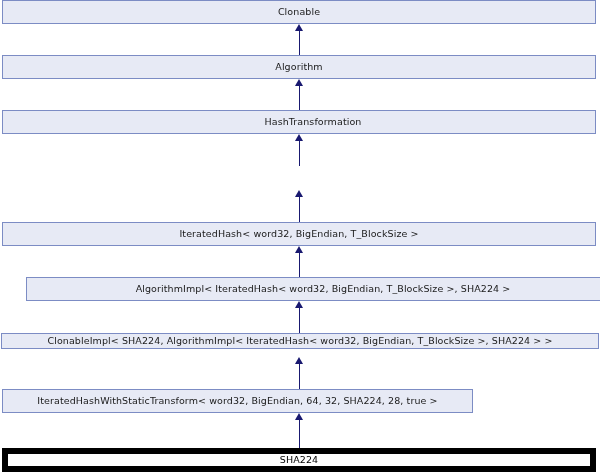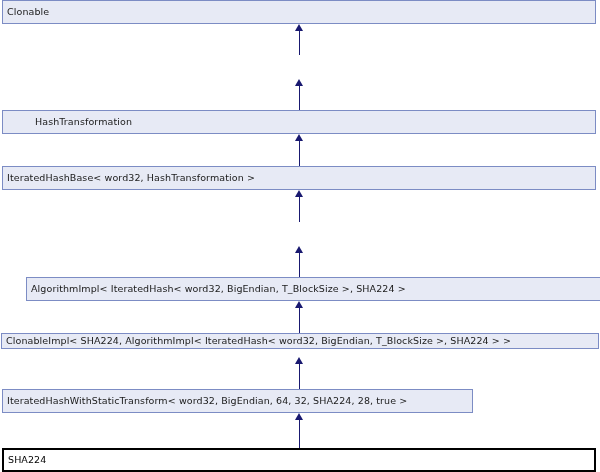--- a/index.html
+++ b/index.html
@@ -19,34 +19,35 @@
     overflow: hidden;
   }
   .node {
     position: absolute;
     box-sizing: border-box;
     height: 24px;
     background: #e7eaf5;
     border: 1px solid #7c8cc4;
     display: flex;
     align-items: center;
+    justify-content: center;
     white-space: nowrap;
     overflow: hidden;
   }
   .node .node-label {
     font-family: "DejaVu Sans", "Liberation Sans", sans-serif;
     font-size: 9.5px;
     line-height: 1;
     color: #1a1a1a;
     letter-spacing: 0.1px;
     padding: 0 4px;
   }
   .node.leaf {
     background: #ffffff;
-    border: 2px solid #15803d;
+    border: 6px solid #15803d;
   }
   .node.leaf .node-label {
     color: #000000;
   }
   
   .edge {
     position: absolute;
     width: 9px;
   }
   .edge .stem {
@@ -100,25 +101,28 @@
       <div class="head" style="border-bottom-color: rgb(25, 25, 112);"></div>
       <div class="stem" style="background: rgb(25, 25, 112);"></div>
     </div>
     <div class="edge" style="left: 295px; top: 413px; height: 35px;">
       <div class="head" style="border-bottom-color: rgb(25, 25, 112);"></div>
       <div class="stem" style="background: rgb(25, 25, 112);"></div>
     </div>
     <div class="node" style="left: 2px; top: 0px; width: 594px; height: 24px; background: rgb(231, 234, 245); border-color: rgb(124, 140, 196);">
       <span class="node-label" style="color: rgb(26, 26, 26);">Clonable</span>
     </div>
+    <div class="node" style="left: 2px; top: 55px; width: 594px; height: 24px; background: rgb(231, 234, 245); border-color: rgb(124, 140, 196);">
+      <span class="node-label" style="color: rgb(26, 26, 26);">Algorithm</span>
+    </div>
     <div class="node" style="left: 2px; top: 110px; width: 594px; height: 24px; background: rgb(231, 234, 245); border-color: rgb(124, 140, 196); padding-left: 28px;">
       <span class="node-label" style="color: rgb(26, 26, 26);">HashTransformation</span>
     </div>
-    <div class="node" style="left: 2px; top: 166px; width: 594px; height: 24px; background: rgb(231, 234, 245); border-color: rgb(124, 140, 196);">
-      <span class="node-label" style="color: rgb(26, 26, 26);">IteratedHashBase&lt; word32, HashTransformation &gt;</span>
+    <div class="node" style="left: 2px; top: 222px; width: 594px; height: 24px; background: rgb(231, 234, 245); border-color: rgb(124, 140, 196);">
+      <span class="node-label" style="color: rgb(26, 26, 26);">IteratedHash&lt; word32, BigEndian, T_BlockSize &gt;</span>
     </div>
     <div class="node" style="left: 2px; top: 277px; width: 594px; height: 24px; background: rgb(231, 234, 245); border-color: rgb(124, 140, 196); margin-left: 24px;">
       <span class="node-label" style="color: rgb(26, 26, 26);">AlgorithmImpl&lt; IteratedHash&lt; word32, BigEndian, T_BlockSize &gt;, SHA224 &gt;</span>
     </div>
     <div class="node" style="left: 1px; top: 333px; width: 598px; height: 16px; background: rgb(231, 234, 245); border-color: rgb(124, 140, 196);">
       <span class="node-label" style="color: rgb(26, 26, 26);">ClonableImpl&lt; SHA224, AlgorithmImpl&lt; IteratedHash&lt; word32, BigEndian, T_BlockSize &gt;, SHA224 &gt; &gt;</span>
     </div>
     <div class="node" style="left: 2px; top: 389px; width: 471px; height: 24px; background: rgb(231, 234, 245); border-color: rgb(124, 140, 196);">
       <span class="node-label" style="color: rgb(26, 26, 26);">IteratedHashWithStaticTransform&lt; word32, BigEndian, 64, 32, SHA224, 28, true &gt;</span>
     </div>

